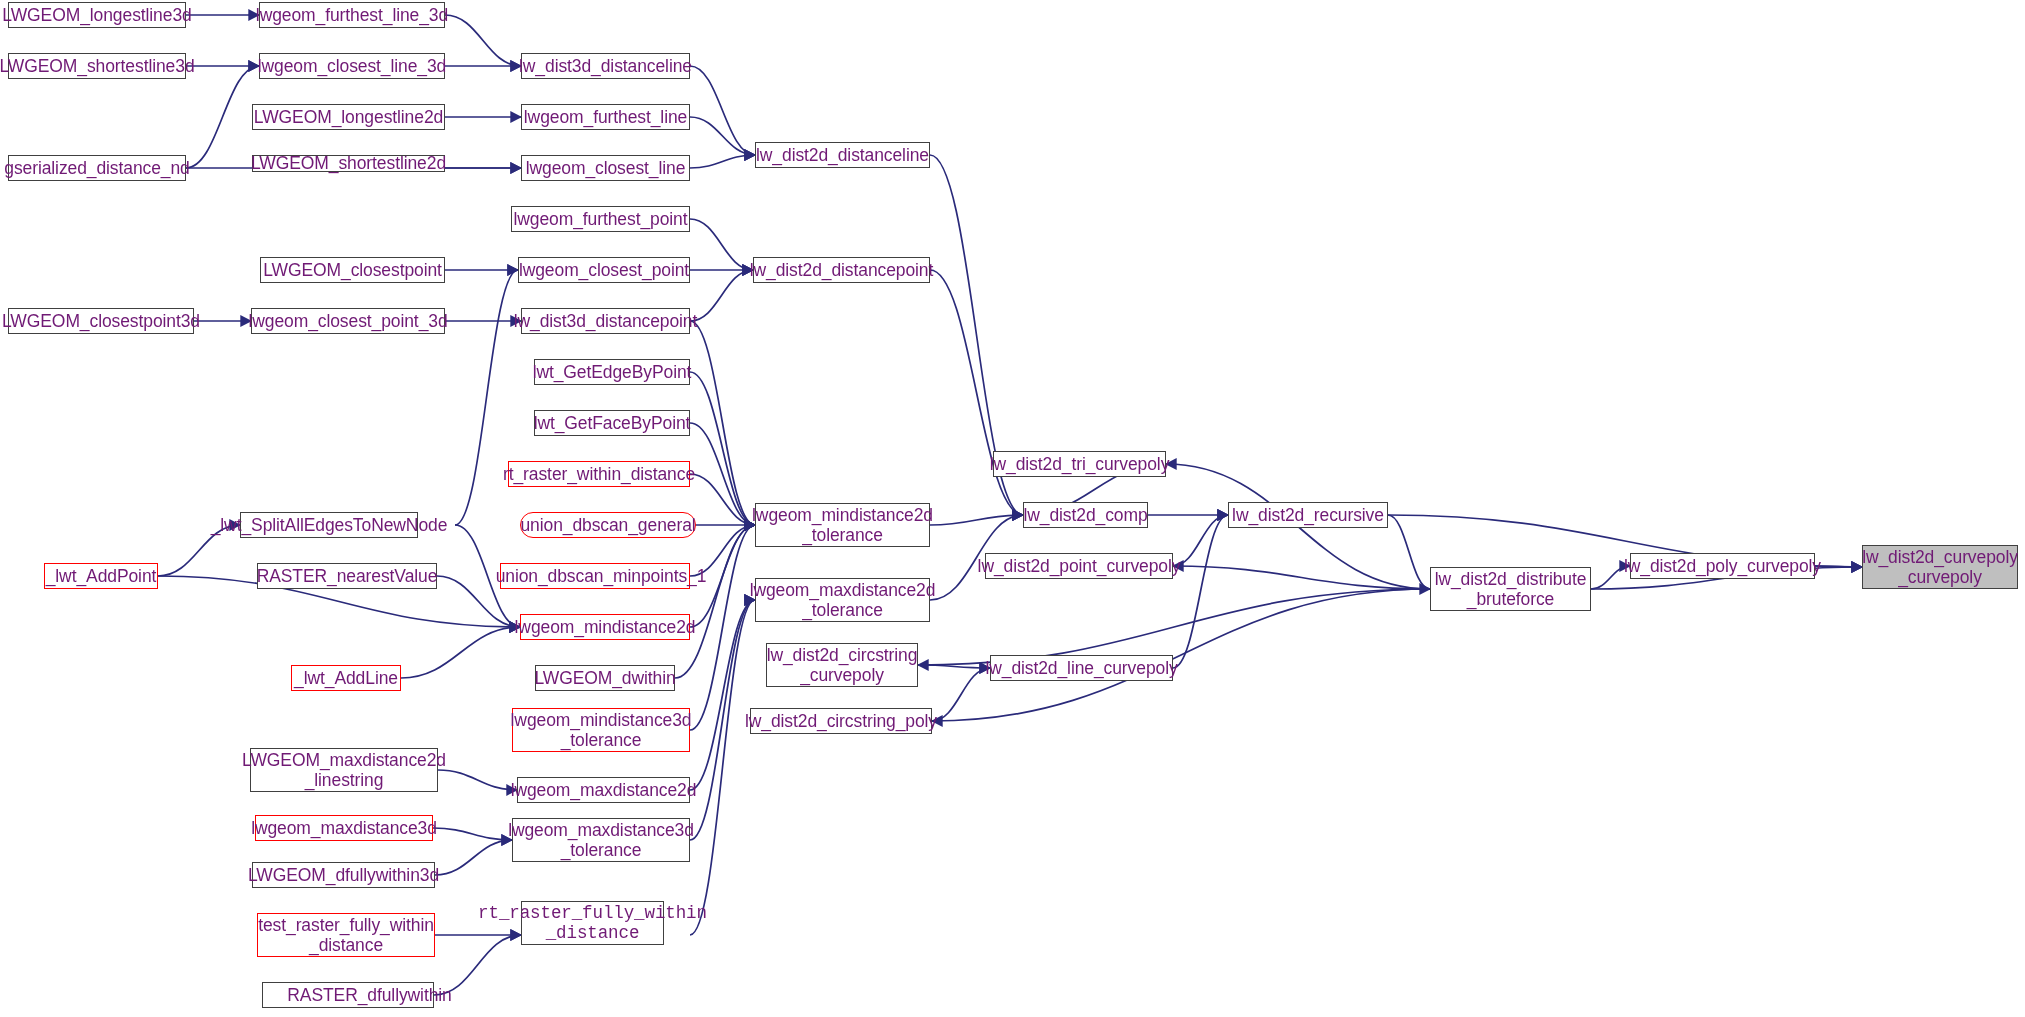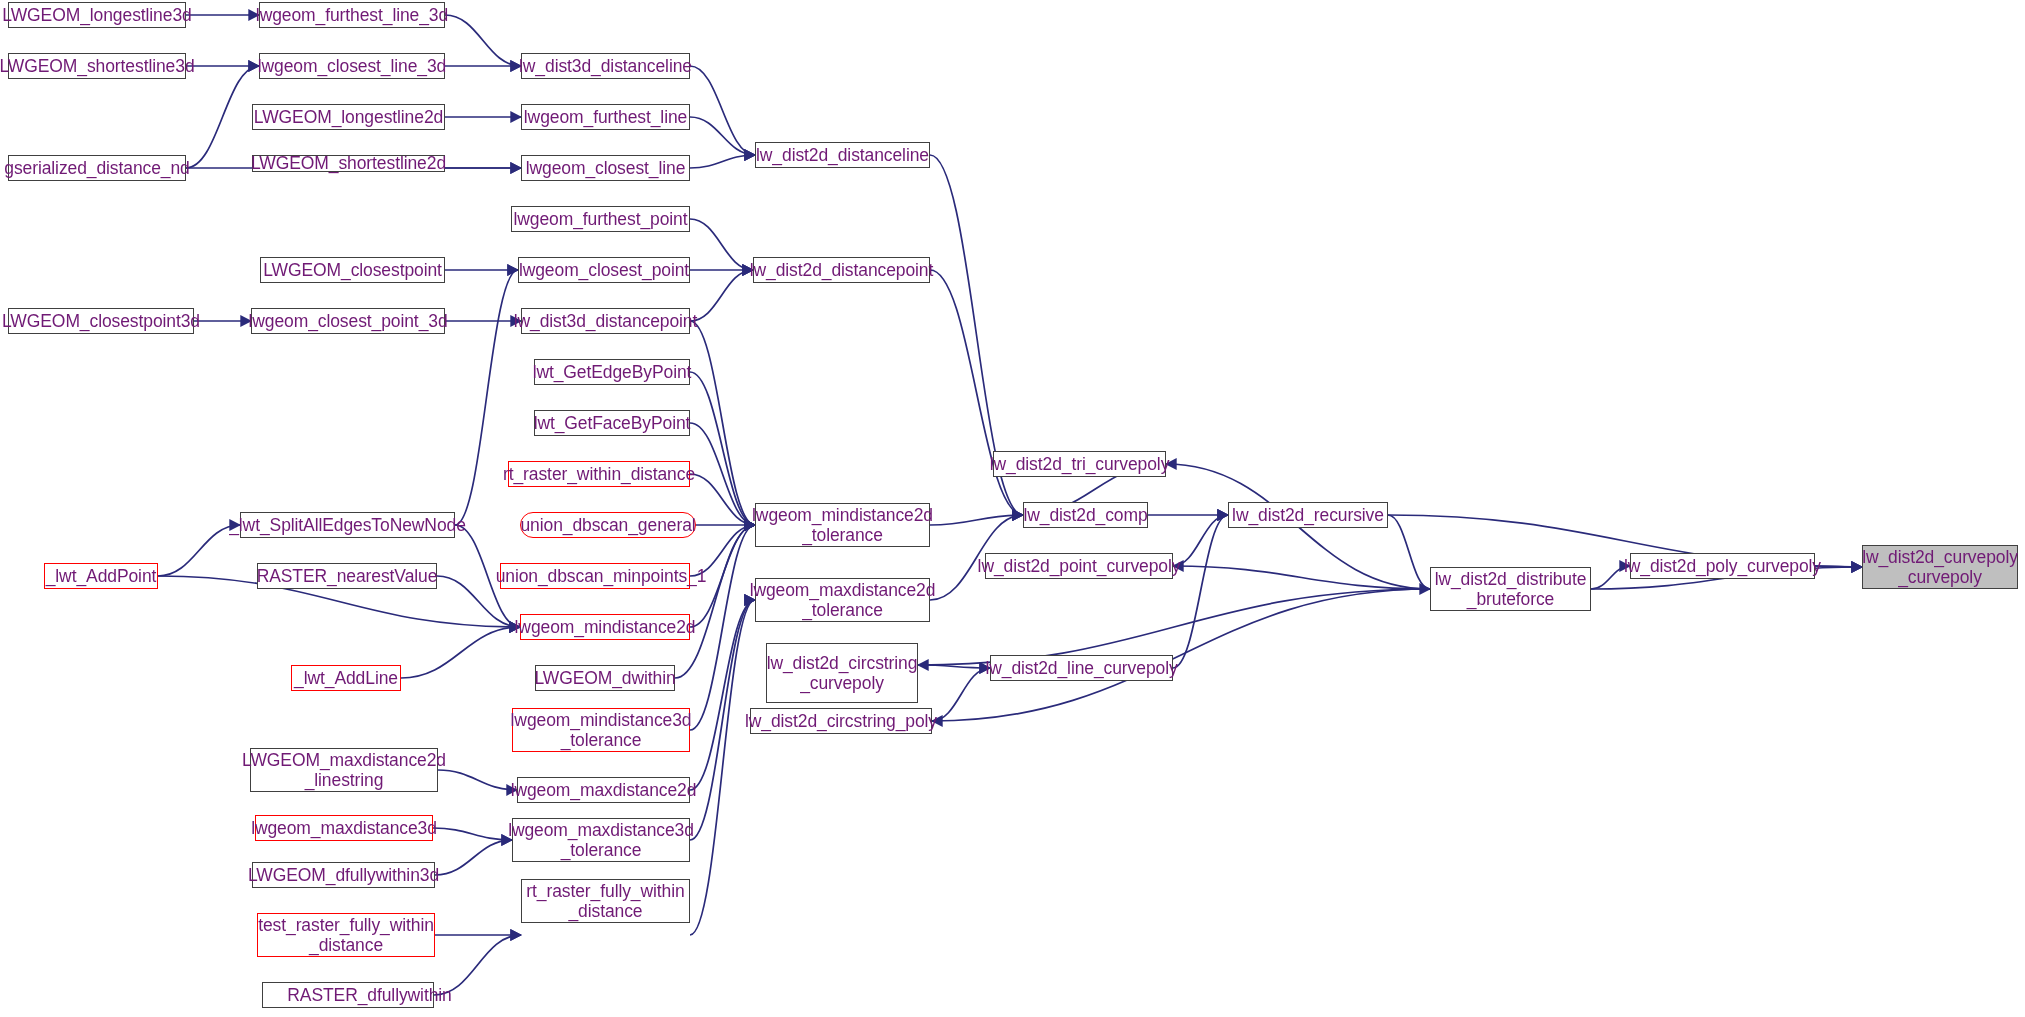--- a/index.html
+++ b/index.html
@@ -136,47 +136,47 @@
       <div class="node" style="left: 511px; top: 206px; width: 179px; height: 26px;">lwgeom_furthest_point</div>
       <div class="node" style="left: 260px; top: 257px; width: 185px; height: 26px;">LWGEOM_closestpoint</div>
       <div class="node" style="left: 518px; top: 257px; width: 172px; height: 26px;">lwgeom_closest_point</div>
       <div class="node" style="left: 753px; top: 257px; width: 177px; height: 26px;">lw_dist2d_distancepoint</div>
       <div class="node" style="left: 8px; top: 308px; width: 186px; height: 26px;">LWGEOM_closestpoint3d</div>
       <div class="node" style="left: 251px; top: 308px; width: 194px; height: 26px;">lwgeom_closest_point_3d</div>
       <div class="node" style="left: 521px; top: 308px; width: 169px; height: 26px;">lw_dist3d_distancepoint</div>
       <div class="node" style="left: 534px; top: 359px; width: 156px; height: 26px;">lwt_GetEdgeByPoint</div>
       <div class="node" style="left: 534px; top: 410px; width: 156px; height: 26px;">lwt_GetFaceByPoint</div>
       <div class="node red" style="left: 508px; top: 461px; width: 182px; height: 26px;">rt_raster_within_distance</div>
-      <div class="node" style="left: 240px; top: 512px; width: 215px; height: 26px;">_lwt_SplitAllEdgesToNewNode</div>
+      <div class="node" style="left: 240px; top: 512px; width: 178px; height: 26px;">_lwt_SplitAllEdgesToNewNode</div>
       <div class="node red" style="left: 520px; top: 512px; width: 176px; height: 26px; border-radius: 13px;">union_dbscan_general</div>
       <div class="node" style="left: 755px; top: 503px; width: 175px; height: 44px;">lwgeom_mindistance2d
 _tolerance</div>
       <div class="node red" style="left: 44px; top: 563px; width: 114px; height: 26px;">_lwt_AddPoint</div>
       <div class="node" style="left: 257px; top: 563px; width: 180px; height: 26px;">RASTER_nearestValue</div>
       <div class="node red" style="left: 500px; top: 563px; width: 190px; height: 26px; padding-left: 16px;">union_dbscan_minpoints_1</div>
       <div class="node" style="left: 755px; top: 578px; width: 175px; height: 44px;">lwgeom_maxdistance2d
 _tolerance</div>
       <div class="node red" style="left: 520px; top: 614px; width: 170px; height: 26px;">lwgeom_mindistance2d</div>
       <div class="node red" style="left: 291px; top: 665px; width: 110px; height: 26px;">_lwt_AddLine</div>
       <div class="node" style="left: 535px; top: 665px; width: 140px; height: 26px;">LWGEOM_dwithin</div>
-      <div class="node" style="left: 766px; top: 643px; width: 152px; height: 60px;">lw_dist2d_circstring
+      <div class="node" style="left: 766px; top: 643px; width: 152px; height: 44px;">lw_dist2d_circstring
 _curvepoly</div>
       <div class="node red" style="left: 512px; top: 708px; width: 178px; height: 44px;">lwgeom_mindistance3d
 _tolerance</div>
       <div class="node" style="left: 750px; top: 708px; width: 182px; height: 26px;">lw_dist2d_circstring_poly</div>
       <div class="node" style="left: 250px; top: 748px; width: 188px; height: 44px;">LWGEOM_maxdistance2d
 _linestring</div>
       <div class="node" style="left: 517px; top: 777px; width: 173px; height: 26px;">lwgeom_maxdistance2d</div>
       <div class="node red" style="left: 255px; top: 815px; width: 178px; height: 26px;">lwgeom_maxdistance3d</div>
       <div class="node" style="left: 512px; top: 818px; width: 178px; height: 44px;">lwgeom_maxdistance3d
 _tolerance</div>
       <div class="node" style="left: 252px; top: 862px; width: 183px; height: 26px;">LWGEOM_dfullywithin3d</div>
       <div class="node red" style="left: 257px; top: 913px; width: 178px; height: 44px;">test_raster_fully_within
 _distance</div>
-      <div class="node" style="left: 521px; top: 879px; width: 169px; height: 44px;">rt_raster_fully_within
+      <div class="node" style="left: 521px; top: 901px; width: 143px; height: 44px; font-family: Liberation Mono, monospace;">rt_raster_fully_within
 _distance</div>
       <div class="node" style="left: 262px; top: 982px; width: 172px; height: 26px; padding-left: 47px;">RASTER_dfullywithin</div>
       <div class="node" style="left: 993px; top: 451px; width: 173px; height: 26px;">lw_dist2d_tri_curvepoly</div>
       <div class="node" style="left: 1023px; top: 502px; width: 125px; height: 26px;">lw_dist2d_comp</div>
       <div class="node" style="left: 1228px; top: 502px; width: 160px; height: 26px;">lw_dist2d_recursive</div>
       <div class="node" style="left: 985px; top: 553px; width: 188px; height: 26px;">lw_dist2d_point_curvepoly</div>
       <div class="node" style="left: 1430px; top: 567px; width: 161px; height: 44px;">lw_dist2d_distribute
 _bruteforce</div>
       <div class="node" style="left: 990px; top: 655px; width: 183px; height: 26px;">lw_dist2d_line_curvepoly</div>
       <div class="node" style="left: 1630px; top: 553px; width: 185px; height: 26px;">lw_dist2d_poly_curvepoly</div>

